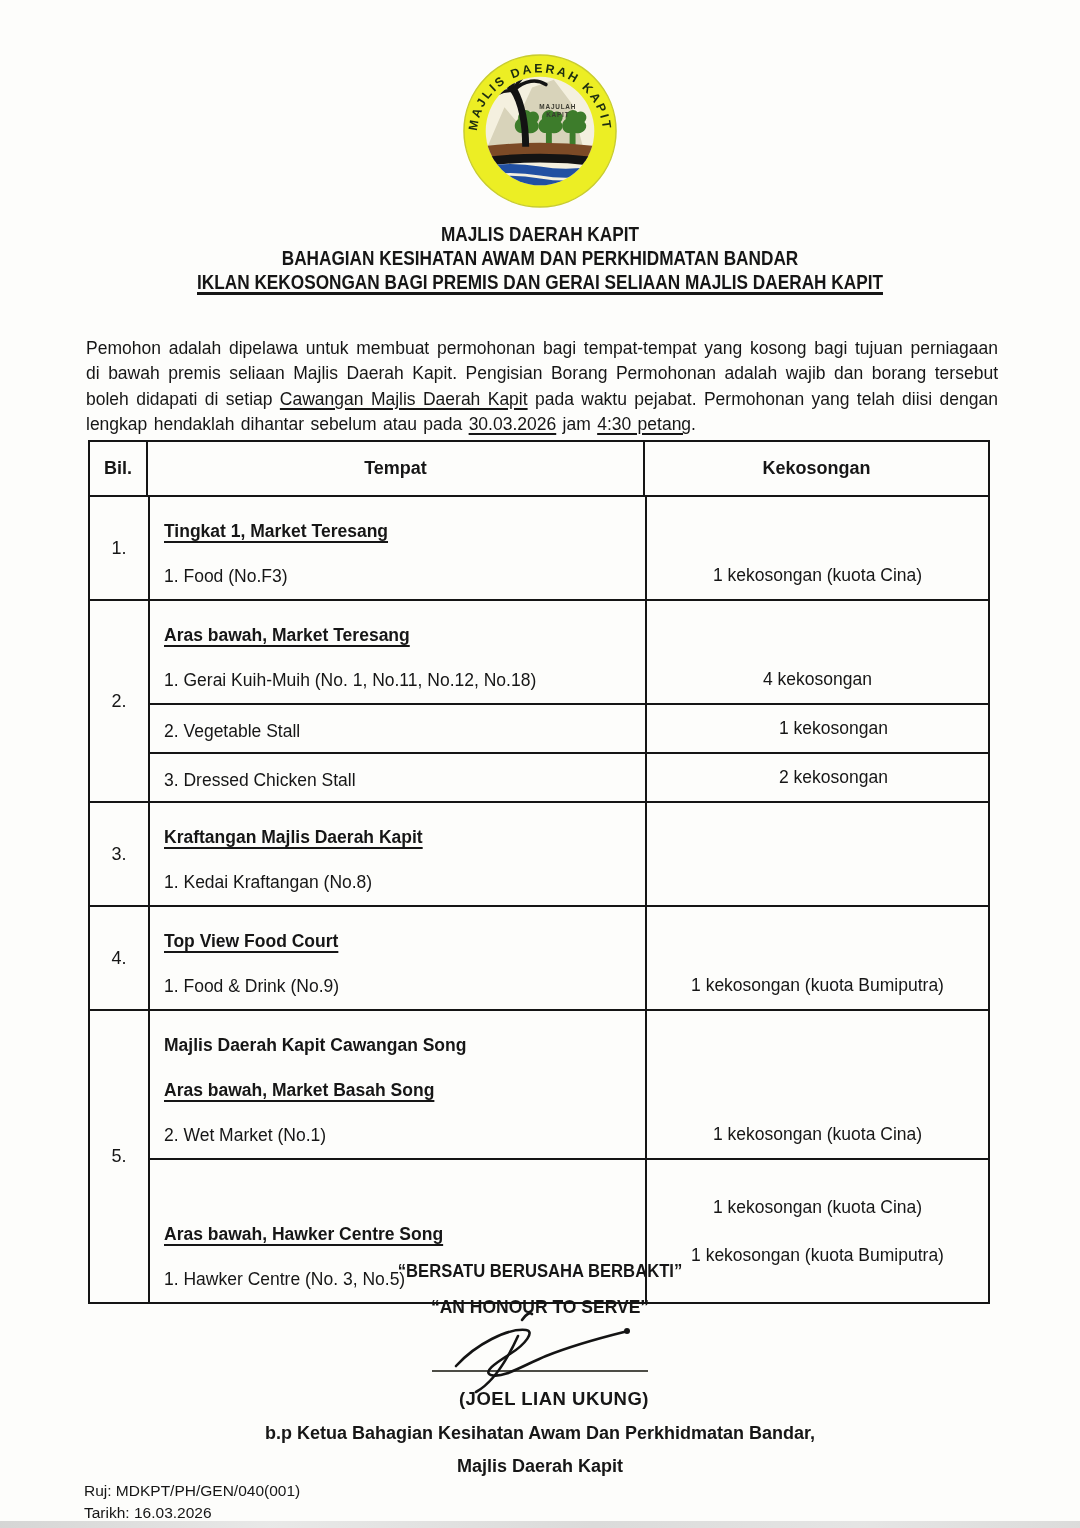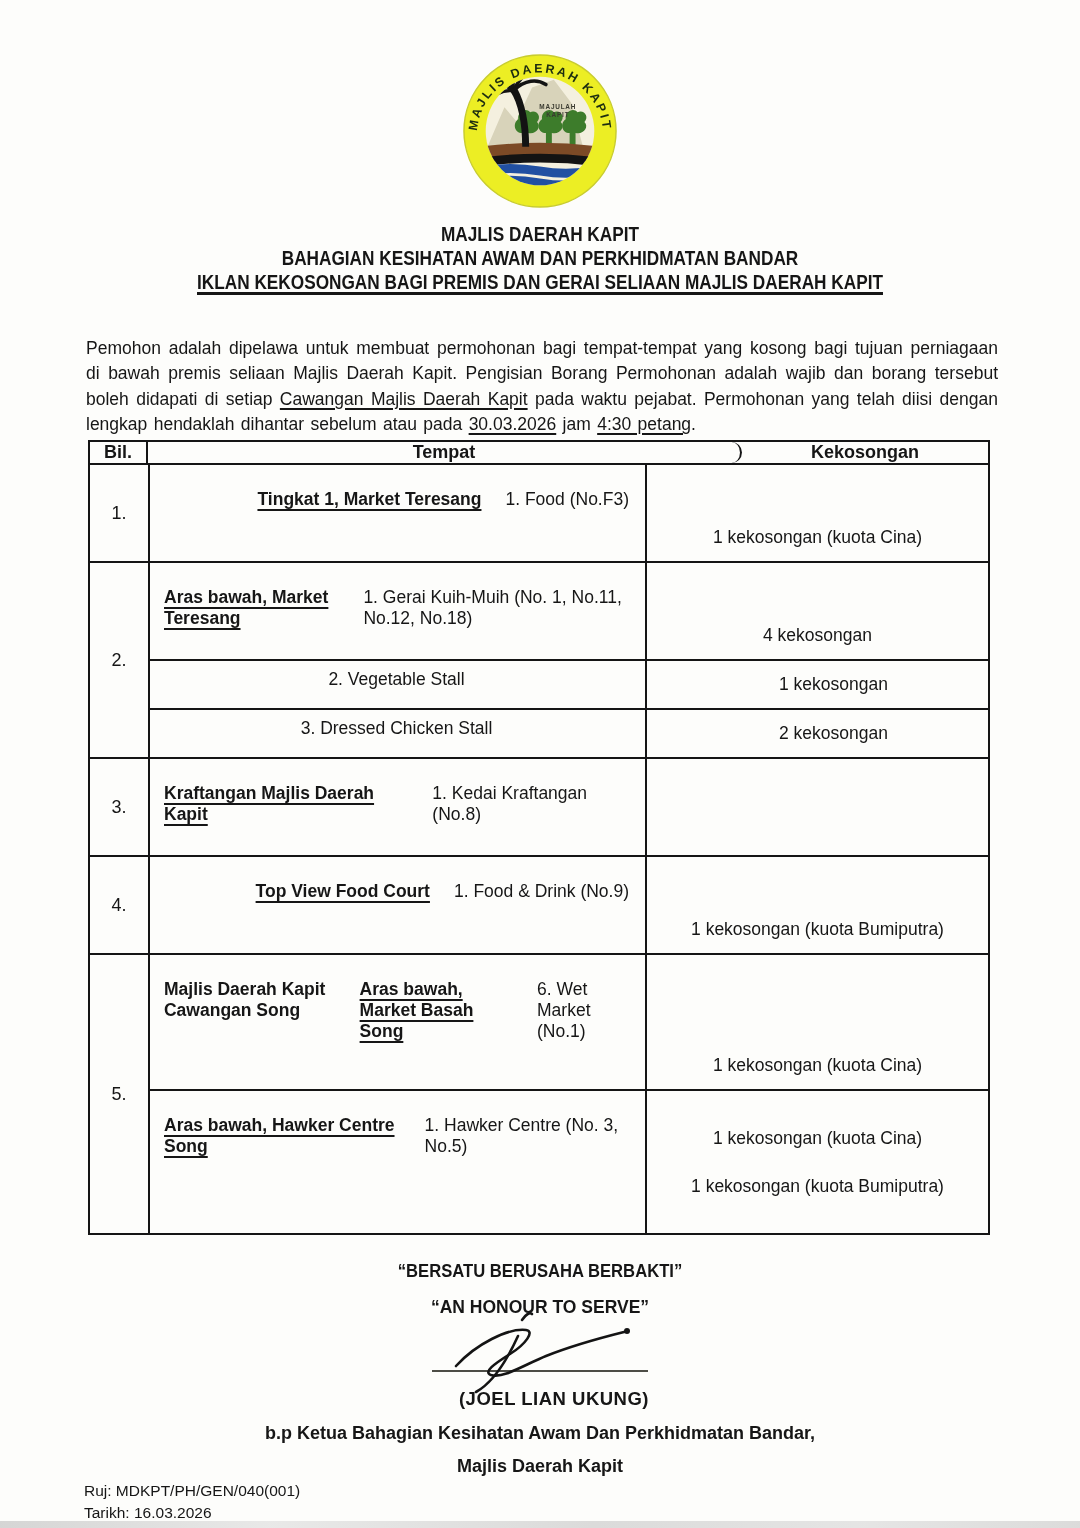--- a/index.html
+++ b/index.html
@@ -22,36 +22,36 @@
     position:absolute; top:318px; left:86px; right:82px;
     font-size:17.5px; line-height:25.5px; text-align:justify; word-spacing:1.5px;
   }
   .b-u {font-weight:normal; text-decoration:underline; text-decoration-thickness:2px; text-underline-offset:2.5px;}
   
   .vac-table {
     position:absolute; top:440px; left:88px; width:902px;
     border:2.5px solid #151515; box-sizing:border-box; font-size:17.5px;
   }
   .thead {display:flex; border-bottom:2.5px solid #151515; font-weight:bold; font-size:18px;}
-  .thead .hc {display:flex; align-items:center; justify-content:center; padding:0 0; box-sizing:border-box;}
+  .thead .hc {display:flex; align-items:center; justify-content:center; padding:16px 0; box-sizing:border-box;}
   .c-bil {width:58px; border-right:2px solid #151515; flex:none;}
-  .c-tempat {width:594px; border-right:2px solid #151515; flex:none;border-radius:12px;}
+  .c-tempat {width:497px; border-right:2px solid #151515; flex:none;}
   .c-kek {flex:1;}
   .trow {display:flex; border-bottom:2px solid #151515;}
   .trow:last-child {border-bottom:none;}
   .trow .bil {
     width:58px; flex:none; border-right:2px solid #151515;
     display:flex; align-items:center; justify-content:center; font-size:18px;
   }
   .rows-right {flex:1; display:flex; flex-direction:column;}
   .subrow {display:flex; border-bottom:2px solid #151515;}
   .subrow:last-child {border-bottom:none;}
   .sub-tempat {
     width:497px; flex:none; border-right:2px solid #151515; box-sizing:border-box;
-    padding:0 16px 12px 14px; display:flex; flex-direction:row; justify-content:flex-end; gap:24px;
+    padding:0 16px 12px 14px; display:flex; flex-direction:column; justify-content:flex-end; gap:24px;
   }
   .sub-kek {
     flex:1; display:flex; flex-direction:column; align-items:center; text-align:center;
     justify-content:flex-end; padding-bottom:13px; box-sizing:border-box;
   }
   .sub-lead  {min-height:96px;}
   .sub-lead2 {min-height:134px;}
   .sub-leadB {min-height:142px;}
   .sub-plain {min-height:47px;}
   .sub-plain .sub-tempat {justify-content:center; padding:8px 16px 2px 14px;}
@@ -224,21 +224,21 @@
       </div>
     </div>
 
     <div class="trow">
       <div class="bil">5.</div>
       <div class="rows-right">
         <div class="subrow sub-lead2">
           <div class="sub-tempat">
             <div class="t-heading">Majlis Daerah Kapit Cawangan Song</div>
             <div class="t-heading u">Aras bawah, Market Basah Song</div>
-            <div class="t-item">6. Wet Market (No.1)</div>
+            <div class="t-item">2. Wet Market (No.1)</div>
           </div>
           <div class="sub-kek">
             <div>1 kekosongan (kuota Cina)</div>
           </div>
         </div>
         <div class="subrow sub-leadB">
           <div class="sub-tempat">
             <div class="t-heading u">Aras bawah, Hawker Centre Song</div>
             <div class="t-item">1. Hawker Centre (No. 3, No.5)</div>
           </div>

